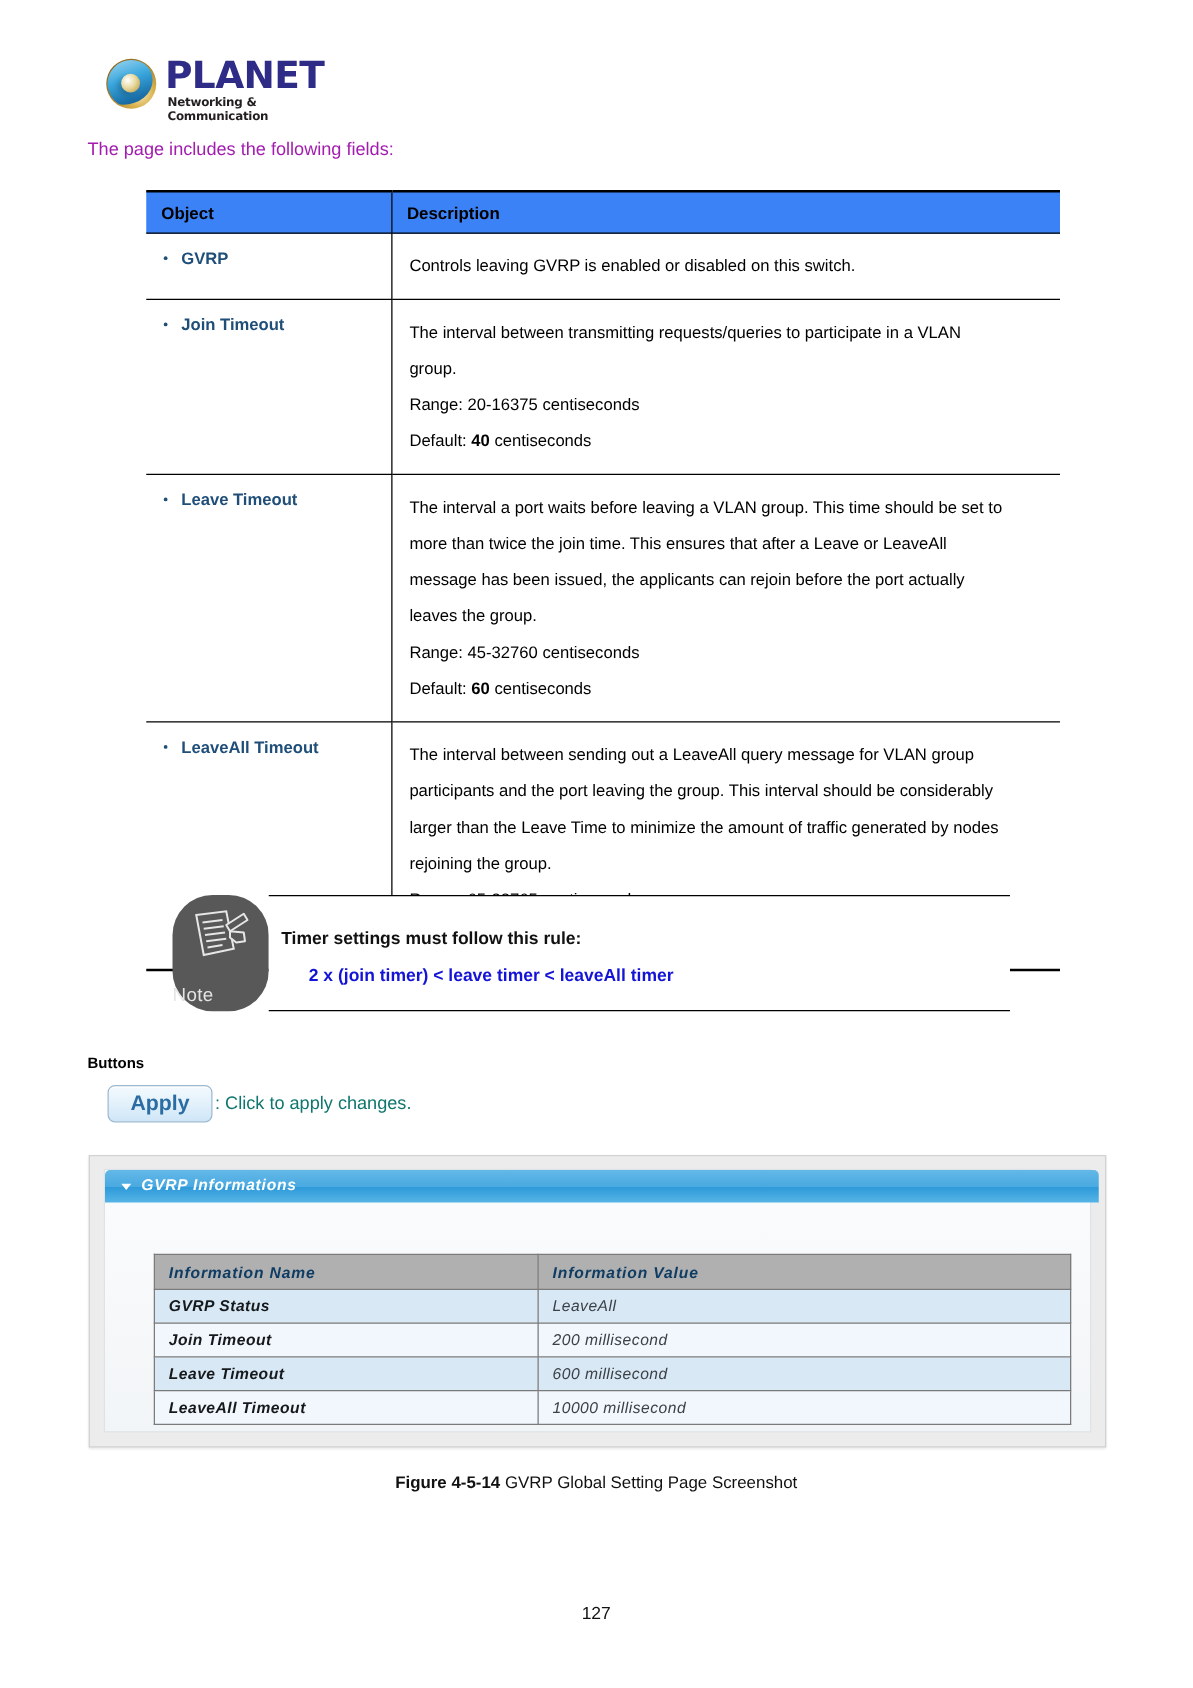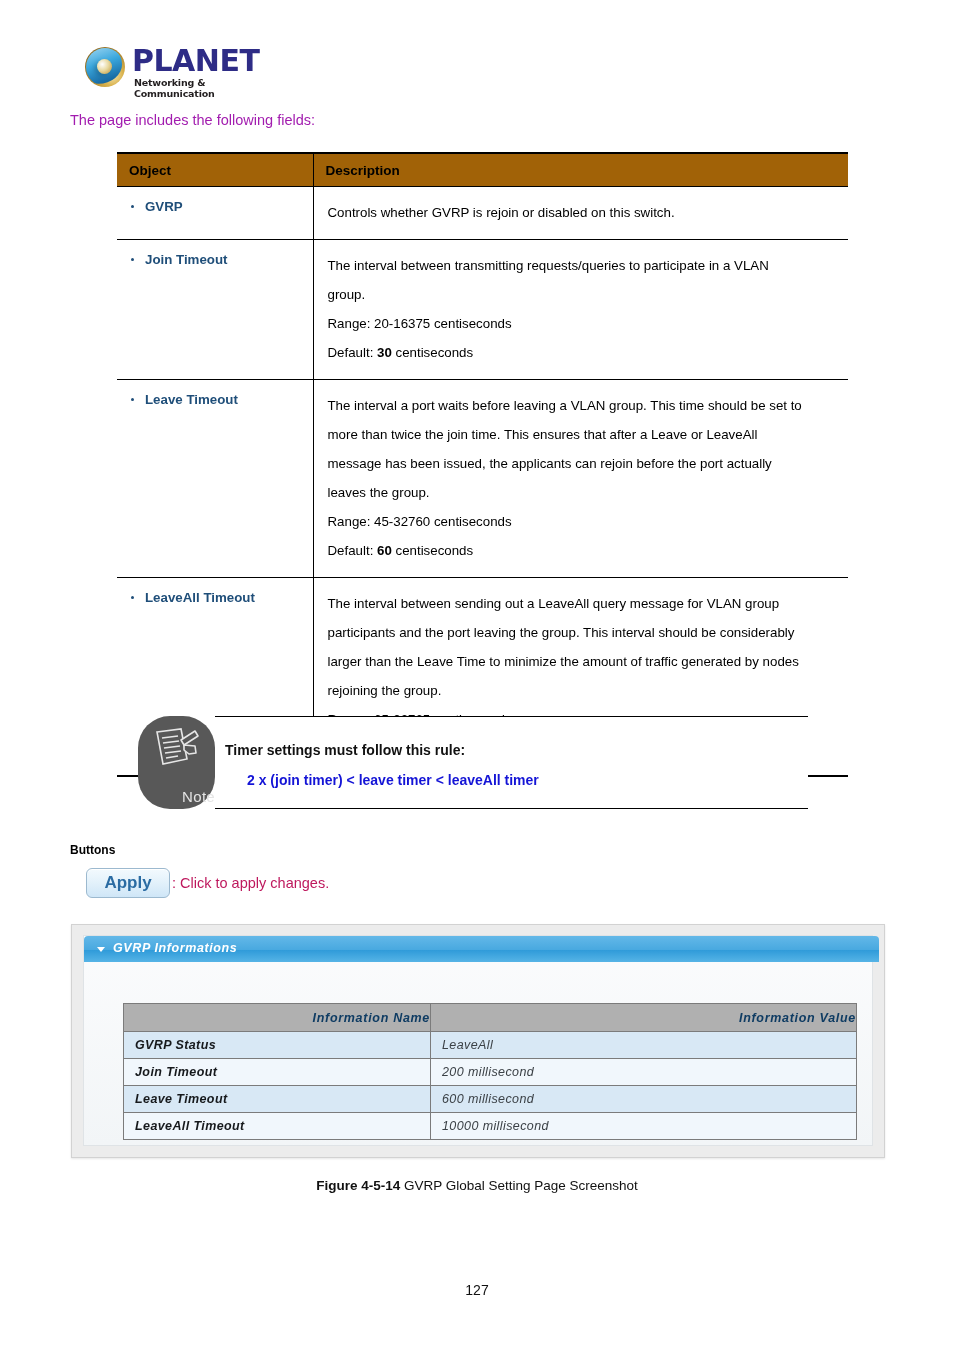--- a/index.html
+++ b/index.html
@@ -91,21 +91,21 @@
     left: 117px;
     top: 152px;
     width: 731px;
     border-collapse: collapse;
     table-layout: fixed;
   }
   .fields-table col.c1 { width: 196px; }
   .fields-table col.c2 { width: 535px; }
 
   .fields-table thead th {
-    background: #a16207;
+    background: #3b82f6;
     border-top: 2.2px solid #000000;
     border-bottom: 1.2px solid #000000;
     border-right: 1px solid #000000;
     font-size: 13.5px;
     font-weight: 700;
     text-align: left;
     padding: 7px 0 7px 12px;
     color: #000;
     vertical-align: middle;
     height: 18px;
@@ -160,21 +160,21 @@
     height: 93px;
   }
   .note-icon {
     position: absolute;
     left: 0px;
     top: 0px;
     width: 77px;
     height: 93px;
     background: #585858;
     color: #e8e8e8;
-    text-align: right;
+    text-align: left;
     border-radius: 32px;
   }
   .note-icon .note-label {
     position: absolute;
     bottom: 4px;
     left: 0; right: 0;
     font-size: 15px;
     letter-spacing: 0.3px;
     color: #e4e4e4;
     font-family: "Liberation Sans", sans-serif;
@@ -239,21 +239,21 @@
     color: #2b6ca3;
     font-size: 17px;
     font-weight: 700;
     box-shadow: inset 0 1px 0 #ffffff;
     font-family: "Liberation Sans", sans-serif;
   }
   .apply-caption {
     display: inline-block;
     vertical-align: middle;
     font-size: 14.5px;
-    color: #be185d;
+    color: #0f766e;
     margin-left: 2px;
     line-height: 28px;
   }
 
   
   .shot {
     position: absolute;
     left: 71px;
     top: 924px;
     width: 812px;
@@ -314,21 +314,21 @@
   }
   .info-table col.n { width: 307px; }
   .info-table col.v { width: 426px; }
   .info-table th {
     background: #b0b0b0;
     border: 1.4px solid #7b7b7b;
     color: #0f3c63;
     font-size: 12.5px;
     font-weight: 700;
     letter-spacing: 0.7px;
-    text-align: right;
+    text-align: left;
     padding: 5px 0 5px 11px;
     height: 17px;
     font-family: "Liberation Sans", sans-serif;
     margin-left: 37px;
   }
   .info-table td {
     border: 1.4px solid #7b7b7b;
     font-size: 12.5px;
     padding: 4px 0 4px 11px;
     height: 18px;
@@ -390,32 +390,32 @@
       <th>Object</th>
       <th class="last">Description</th>
     </tr>
   </thead>
   <tbody id="fields-body">
       <tr>
         <td>
           <span class="obj-item">GVRP</span>
         </td>
         <td class="desc">
-          <p class="para">Controls whether GVRP is rejoin or disabled on this switch.</p>
+          <p class="para">Controls leaving GVRP is enabled or disabled on this switch.</p>
         </td>
       </tr>
       <tr>
         <td>
           <span class="obj-item">Join Timeout</span>
         </td>
         <td class="desc">
           <p class="para">The interval between transmitting requests/queries to participate in a VLAN</p>
           <p class="para">group.</p>
           <p class="para">Range: 20-16375 centiseconds</p>
-          <p class="para"><span>Default: </span><b>30</b><span> centiseconds</span></p>
+          <p class="para"><span>Default: </span><b>40</b><span> centiseconds</span></p>
         </td>
       </tr>
       <tr>
         <td>
           <span class="obj-item">Leave Timeout</span>
         </td>
         <td class="desc">
           <p class="para">The interval a port waits before leaving a VLAN group. This time should be set to</p>
           <p class="para">more than twice the join time. This ensures that after a Leave or LeaveAll</p>
           <p class="para">message has been issued, the applicants can rejoin before the port actually</p>

